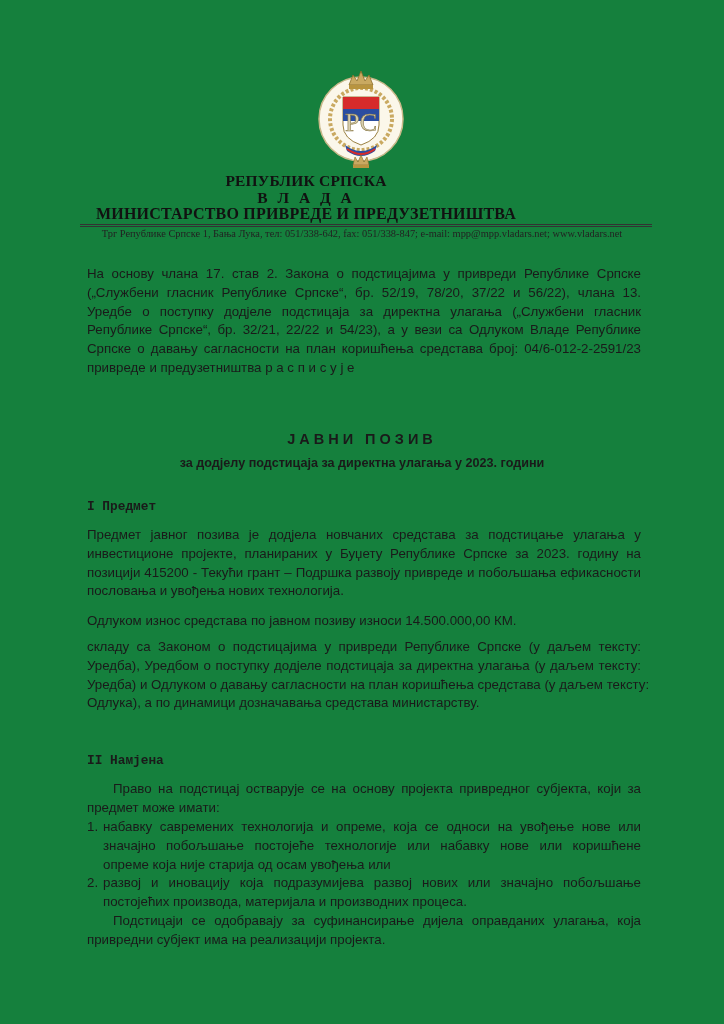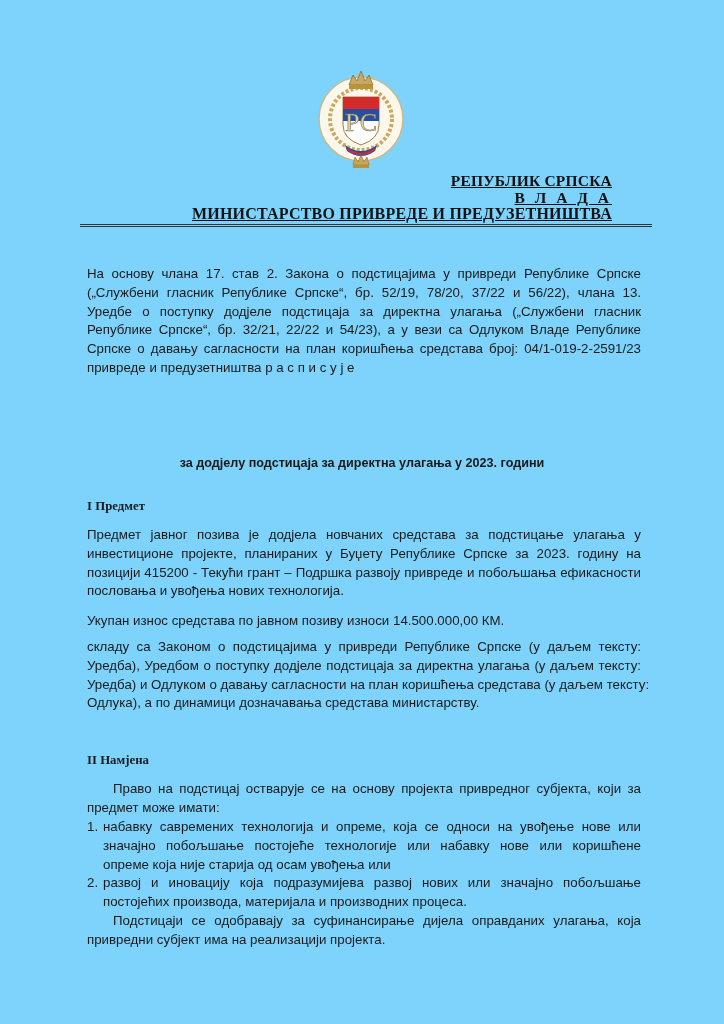--- a/index.html
+++ b/index.html
@@ -1,43 +1,43 @@
 <!DOCTYPE html>
 <html><head>
   <meta charset="utf-8">
   <style>
     html, body { margin: 0; padding: 0; background: #ffffff; }
     body { width: 724px; height: 1024px; position: relative; overflow: hidden; color: #1a1a1a; }
-    .page { position: absolute; left: 0; top: 0; width: 724px; height: 1024px; background: #7dd3fc; }
+    .page { position: absolute; left: 0; top: 0; width: 724px; height: 1024px; background: #15803d; }
 
     .crest { position: absolute; left: 315px; top: 67px; width: 92px; height: 110px; }
 
-    .hdr { position: absolute; left: 0; width: 612px; text-align: right;
-           font-family: "Liberation Serif", "DejaVu Serif", serif; font-weight: bold; color: #111; text-decoration: underline; }
+    .hdr { position: absolute; left: 0; width: 612px; text-align: center;
+           font-family: "Liberation Serif", "DejaVu Serif", serif; font-weight: bold; color: #111; }
     .hdr1 { top: 172px; font-size: 15.5px; letter-spacing: 0.2px; }
     .hdr2 { top: 189px; font-size: 15.5px; letter-spacing: 3px; }
     .hdr3 { top: 205px; font-size: 16px; letter-spacing: 0.2px; }
     .rule { position: absolute; left: 80px; width: 572px; height: 0; border-top: 1px solid #333; }
     .rule1 { top: 224px; }
     .rule2 { top: 226px; }
     .contact { position: absolute; top: 228px; left: 0; width: 724px; text-align: center;
                font-family: "Liberation Serif", "DejaVu Serif", serif; font-size: 10.4px; color: #222; }
 
     .body-text { font-family: "Liberation Sans", "DejaVu Sans", sans-serif; font-size: 13.3px; color: #1a1a1a; }
     .para { position: absolute; left: 87px; width: 554px; line-height: 18.8px; text-align: justify; }
     .para .ln { display: block; text-align: justify; text-align-last: justify; white-space: nowrap; }
     .para .ln.last { text-align-last: left; }
 
     .intro { top: 265px; }
     .title { position: absolute; top: 431px; left: 0; width: 724px; text-align: center;
              font-family: "Liberation Sans", "DejaVu Sans", sans-serif; font-weight: bold; font-size: 14.5px; letter-spacing: 4px; }
     .subtitle { position: absolute; top: 456px; left: 0; width: 724px; text-align: center;
                 font-family: "Liberation Sans", "DejaVu Sans", sans-serif; font-weight: bold; font-size: 12.6px; }
 
-    .sec-head { position: absolute; left: 87px; font-family: Liberation Serif, serif;
+    .sec-head { position: absolute; left: 87px; font-family: Liberation Mono, monospace;
                 font-weight: bold; font-size: 12.8px; }
     .sec1 { top: 499px; }
     .p1 { top: 526px; }
     .p2 { top: 612px; }
     .p3 { top: 638px; }
     .sec2 { top: 753px; }
     .p4 { top: 780px; }
     .p4 .ln.indent { text-indent: 26px; }
     .list { position: absolute; left: 87px; width: 554px; line-height: 18.8px; }
     .list1 { top: 818px; }
@@ -71,41 +71,43 @@
 
     <path d="M38 98 L40 90 L43 95 L46 88 L49 95 L52 90 L54 98 Z" fill="#c9a961" stroke="#8a6d2a" stroke-width="0.6"></path>
     <rect x="38" y="98" width="16" height="3" fill="#b8943f"></rect>
   </svg>
 
   <div class="hdr hdr1">РЕПУБЛИК СРПСКА</div>
   <div class="hdr hdr2">В Л А Д А</div>
   <div class="hdr hdr3">МИНИСТАРСТВО ПРИВРЕДЕ И ПРЕДУЗЕТНИШТВА</div>
   <div class="rule rule1"></div>
   <div class="rule rule2"></div>
+  <div class="contact">Трг Републике Српске 1, Бања Лука, тел: 051/338-642, fax: 051/338-847; e-mail: mpp@mpp.vladars.net; www.vladars.net</div>
 
   <div class="para intro body-text">
     <span class="ln">На основу члана 17. став 2. Закона о подстицајима у привреди Републике Српске</span>
     <span class="ln">(„Службени гласник Републике Српске“, бр. 52/19, 78/20, 37/22 и 56/22), члана 13.</span>
     <span class="ln">Уредбе о поступку додјеле подстицаја за директна улагања („Службени гласник</span>
     <span class="ln">Републике Српске“, бр. 32/21, 22/22 и 54/23), а у вези са Одлуком Владе Републике</span>
-    <span class="ln">Српске о давању сагласности на план коришћења средстава број: 04/1-019-2-2591/23</span>
+    <span class="ln">Српске о давању сагласности на план коришћења средстава број: 04/6-012-2-2591/23</span>
     <span class="ln last">привреде и предузетништва р а с п и с у ј е</span>
   </div>
 
+  <div class="title">ЈАВНИ ПОЗИВ</div>
   <div class="subtitle">за додјелу подстицаја за директна улагања у 2023. години</div>
 
   <div class="sec-head sec1">I Предмет</div>
   <div class="para p1 body-text">
     <span class="ln">Предмет јавног позива је додјела новчаних средстава за подстицање улагања у</span>
     <span class="ln">инвестиционе пројекте, планираних у Буџету Републике Српске за 2023. годину на</span>
     <span class="ln">позицији  415200 - Текући грант – Подршка развоју привреде и побољшања ефикасности</span>
     <span class="ln last">пословања и увођења нових технологија.</span>
   </div>
   <div class="para p2 body-text">
-    <span class="ln last">Укупан износ средстава по јавном позиву износи 14.500.000,00 КМ.</span>
+    <span class="ln last">Одлуком износ средстава по јавном позиву износи 14.500.000,00 КМ.</span>
   </div>
   <div class="para p3 body-text">
     <span class="ln">складу са Законом о подстицајима у привреди Републике Српске (у даљем тексту:</span>
     <span class="ln">Уредба), Уредбом о поступку додјеле подстицаја за директна улагања (у даљем тексту:</span>
     <span class="ln">Уредба) и Одлуком о давању сагласности на план коришћења средстава (у даљем тексту:</span>
     <span class="ln last">Одлука), а по динамици дозначавања средстава министарству.</span>
   </div>
 
   <div class="sec-head sec2">II Намјена</div>
   <div class="para p4 body-text">

